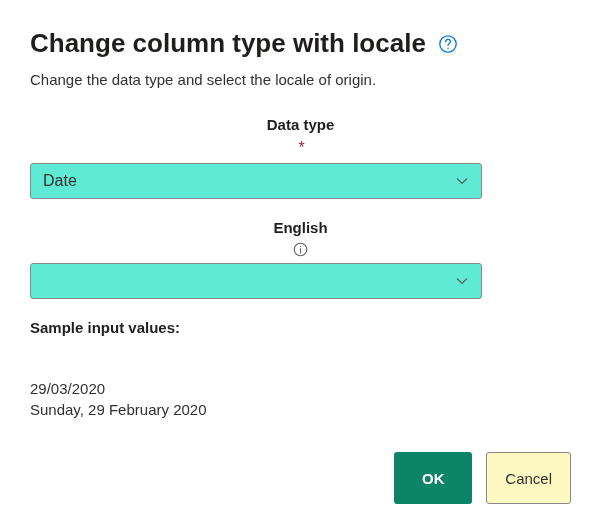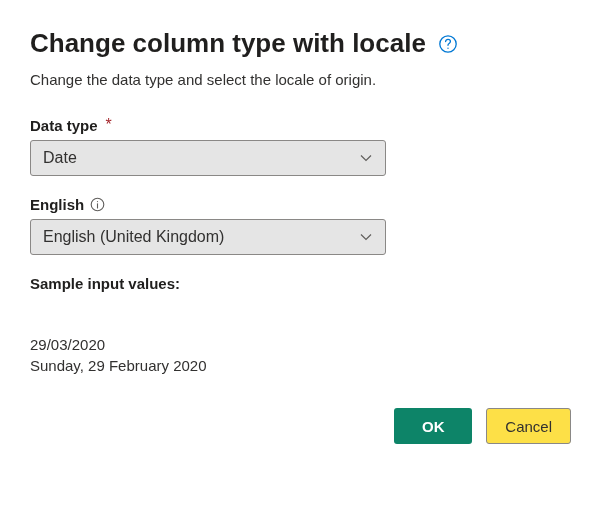--- a/index.html
+++ b/index.html
@@ -6,66 +6,66 @@
     body {
       font-family: "Segoe UI", -apple-system, BlinkMacSystemFont, sans-serif;
       padding: 28px 30px;
       width: 601px;
       color: #323130;
     }
     .header-row { display: flex; align-items: center; gap: 12px; margin-bottom: 12px; }
     .title { font-size: 26px; font-weight: 600; color: #201f1e; }
     .help-icon { width: 20px; height: 20px; color: #0078d4; display:flex; align-items:center; justify-content:center; }
     .subtitle { font-size: 15px; color: #323130; margin-bottom: 28px; }
-    .field-label-row { display: flex; align-items: center; gap: 6px; margin-bottom: 6px; }
+    .field-label-row { display: flex; align-items: center; gap: 6px; margin-bottom: 6px; flex-direction: column; }
     .field-label { font-size: 15px; font-weight: 600; color: #201f1e; }
     .required { color: #a4262c; font-weight: 400; margin-left: 2px; }
     .info-icon { width: 15px; height: 15px; display:inline-flex; align-items:center; justify-content:center; color:#605e5c; }
     .select-box {
       position: relative;
       border: 1px solid #8a8886;
       border-radius: 3px;
-      width: 356px;
+      width: 452px;
       height: 36px;
       display: flex;
       align-items: center;
       padding: 8px 12px;
       font-size: 16px;
       color: #323130;
-      background: #e5e5e5;
+      background: #5eead4;
       cursor: pointer;
       margin-bottom: 20px;
     }
     .select-box .chev {
       position: absolute;
       right: 12px;
       top: 50%;
       transform: translateY(-50%);
       width: 14px; height: 14px;
       color: #605e5c;
     }
     .sample-heading { font-size: 15px; font-weight: 600; margin-bottom: 22px; color:#201f1e; }
     .sample-list { display: flex; flex-direction: column; gap: 4px; margin-bottom: 34px; margin-top: 44px; }
     .sample-list div { font-size: 15px; color: #323130; }
     .footer { display: flex; justify-content: flex-end; gap: 14px; }
     .btn {
       min-width: 78px;
-      height: 36px;
+      height: 52px;
       padding: 0 18px;
       border-radius: 3px;
       font-size: 15px;
       font-weight: 600;
       cursor: pointer;
       display: inline-flex;
       align-items: center;
       justify-content: center;
       font-family: inherit;
     }
     .btn-primary { background: #0d8468; color: #fff; border: none; }
-    .btn-secondary { background: #fde047; color: #323130; border: 1px solid #8a8886; font-weight: 400; }
+    .btn-secondary { background: #fef9c3; color: #323130; border: 1px solid #8a8886; font-weight: 400; }
   </style>
 </head>
 <body>
 
 <div class="header-row">
   <h1 class="title">Change column type with locale</h1>
   <span class="help-icon">
     <svg viewBox="0 0 20 20" fill="none" stroke="currentColor" stroke-width="1.3">
       <circle cx="10" cy="10" r="8.2"></circle>
       <path d="M7.6 7.6c0-1.3 1.1-2.2 2.4-2.2 1.3 0 2.4 0.9 2.4 2.1 0 1-0.6 1.4-1.4 2-0.7 0.5-1 0.9-1 1.8" stroke-linecap="round"></path>
@@ -93,21 +93,20 @@
   <span class="field-label">English</span>
   <span class="info-icon">
     <svg viewBox="0 0 15 15" fill="none" stroke="currentColor" stroke-width="1.1">
       <circle cx="7.5" cy="7.5" r="6.3"></circle>
       <circle cx="7.5" cy="4.6" r="0.6" fill="currentColor" stroke="none"></circle>
       <path d="M7.5 6.8 L7.5 11" stroke-linecap="round"></path>
     </svg>
   </span>
 </div>
 <div class="select-box">
-  <span>English (United Kingdom)</span>
   <span class="chev">
     <svg viewBox="0 0 14 14" fill="none" stroke="currentColor" stroke-width="1.2">
         <path d="M2 4.5 L7 9.5 L12 4.5"></path>
       </svg>
   </span>
 </div>
 
 <div class="sample-heading">Sample input values:</div>
 <div class="sample-list">
   <div>29/03/2020</div>

